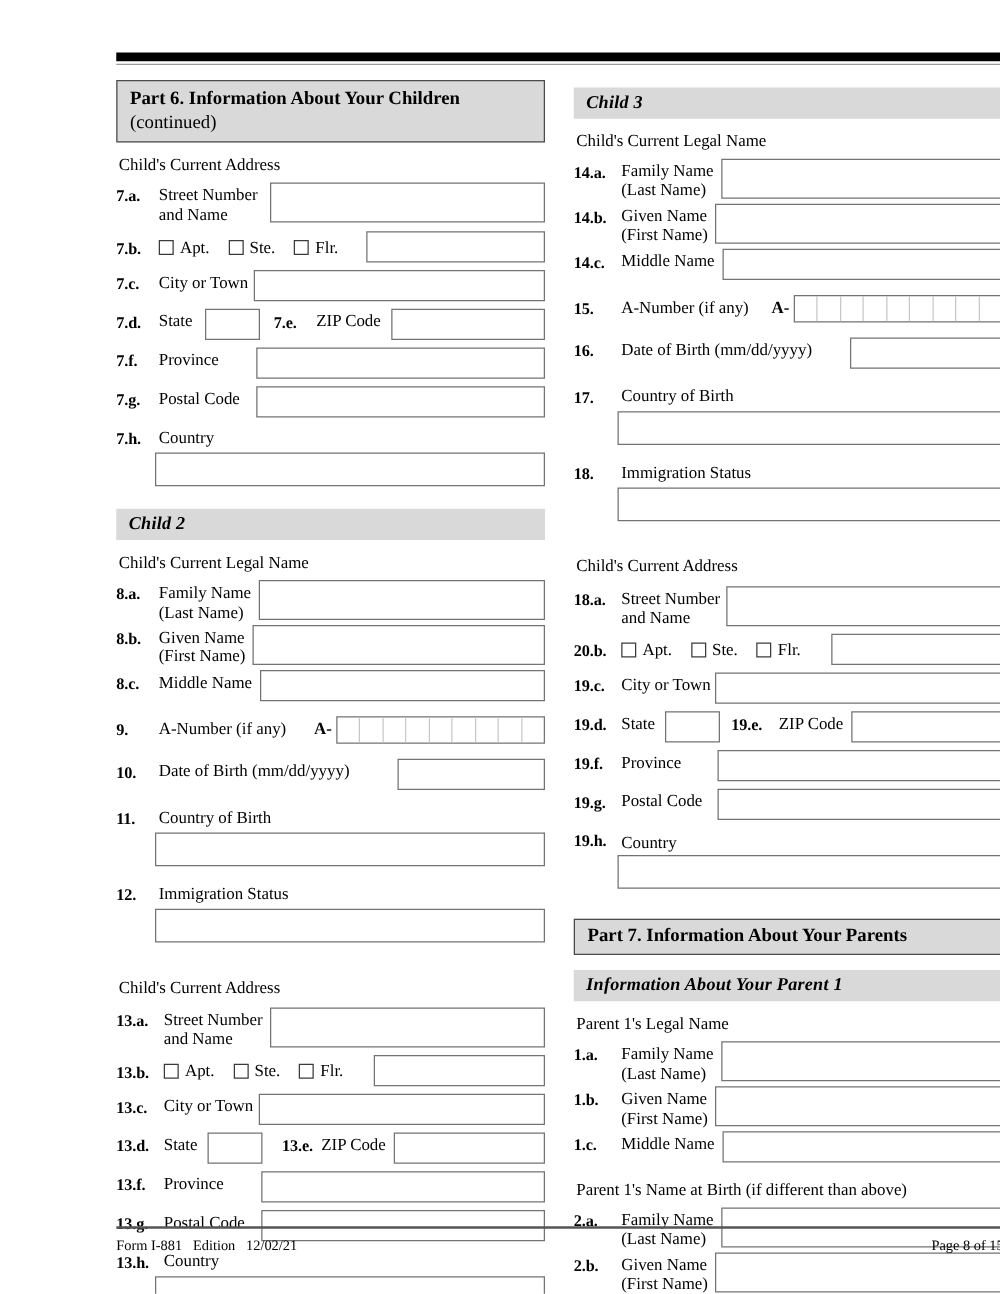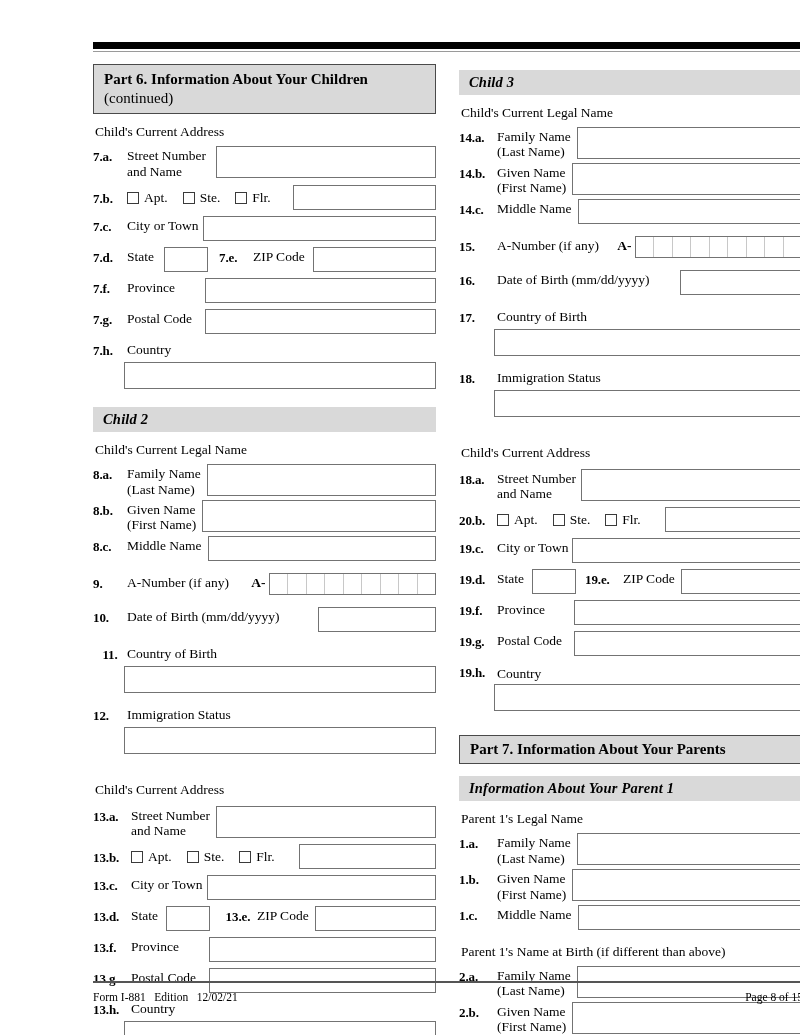--- a/index.html
+++ b/index.html
@@ -217,21 +217,21 @@
 
     <div class="row">
       <div class="num">10.</div>
       <div class="lbl">Date of Birth (mm/dd/yyyy)</div>
       <div class="spacer"></div>
       <div class="box" style="width:118px;"></div>
     </div>
 
     <div class="gap-sm"></div>
 
-    <div class="row" style="margin-bottom:2px;text-align:center;">
+    <div class="row" style="margin-bottom:2px;">
       <div class="num">11.</div>
       <div class="lbl">Country of Birth</div>
     </div>
     <div class="fullbox" style="margin-left:31px;width:312px;"></div>
 
     <div class="gap-sm"></div>
 
     <div class="row" style="margin-bottom:2px;">
       <div class="num">12.</div>
       <div class="lbl">Immigration Status</div>

